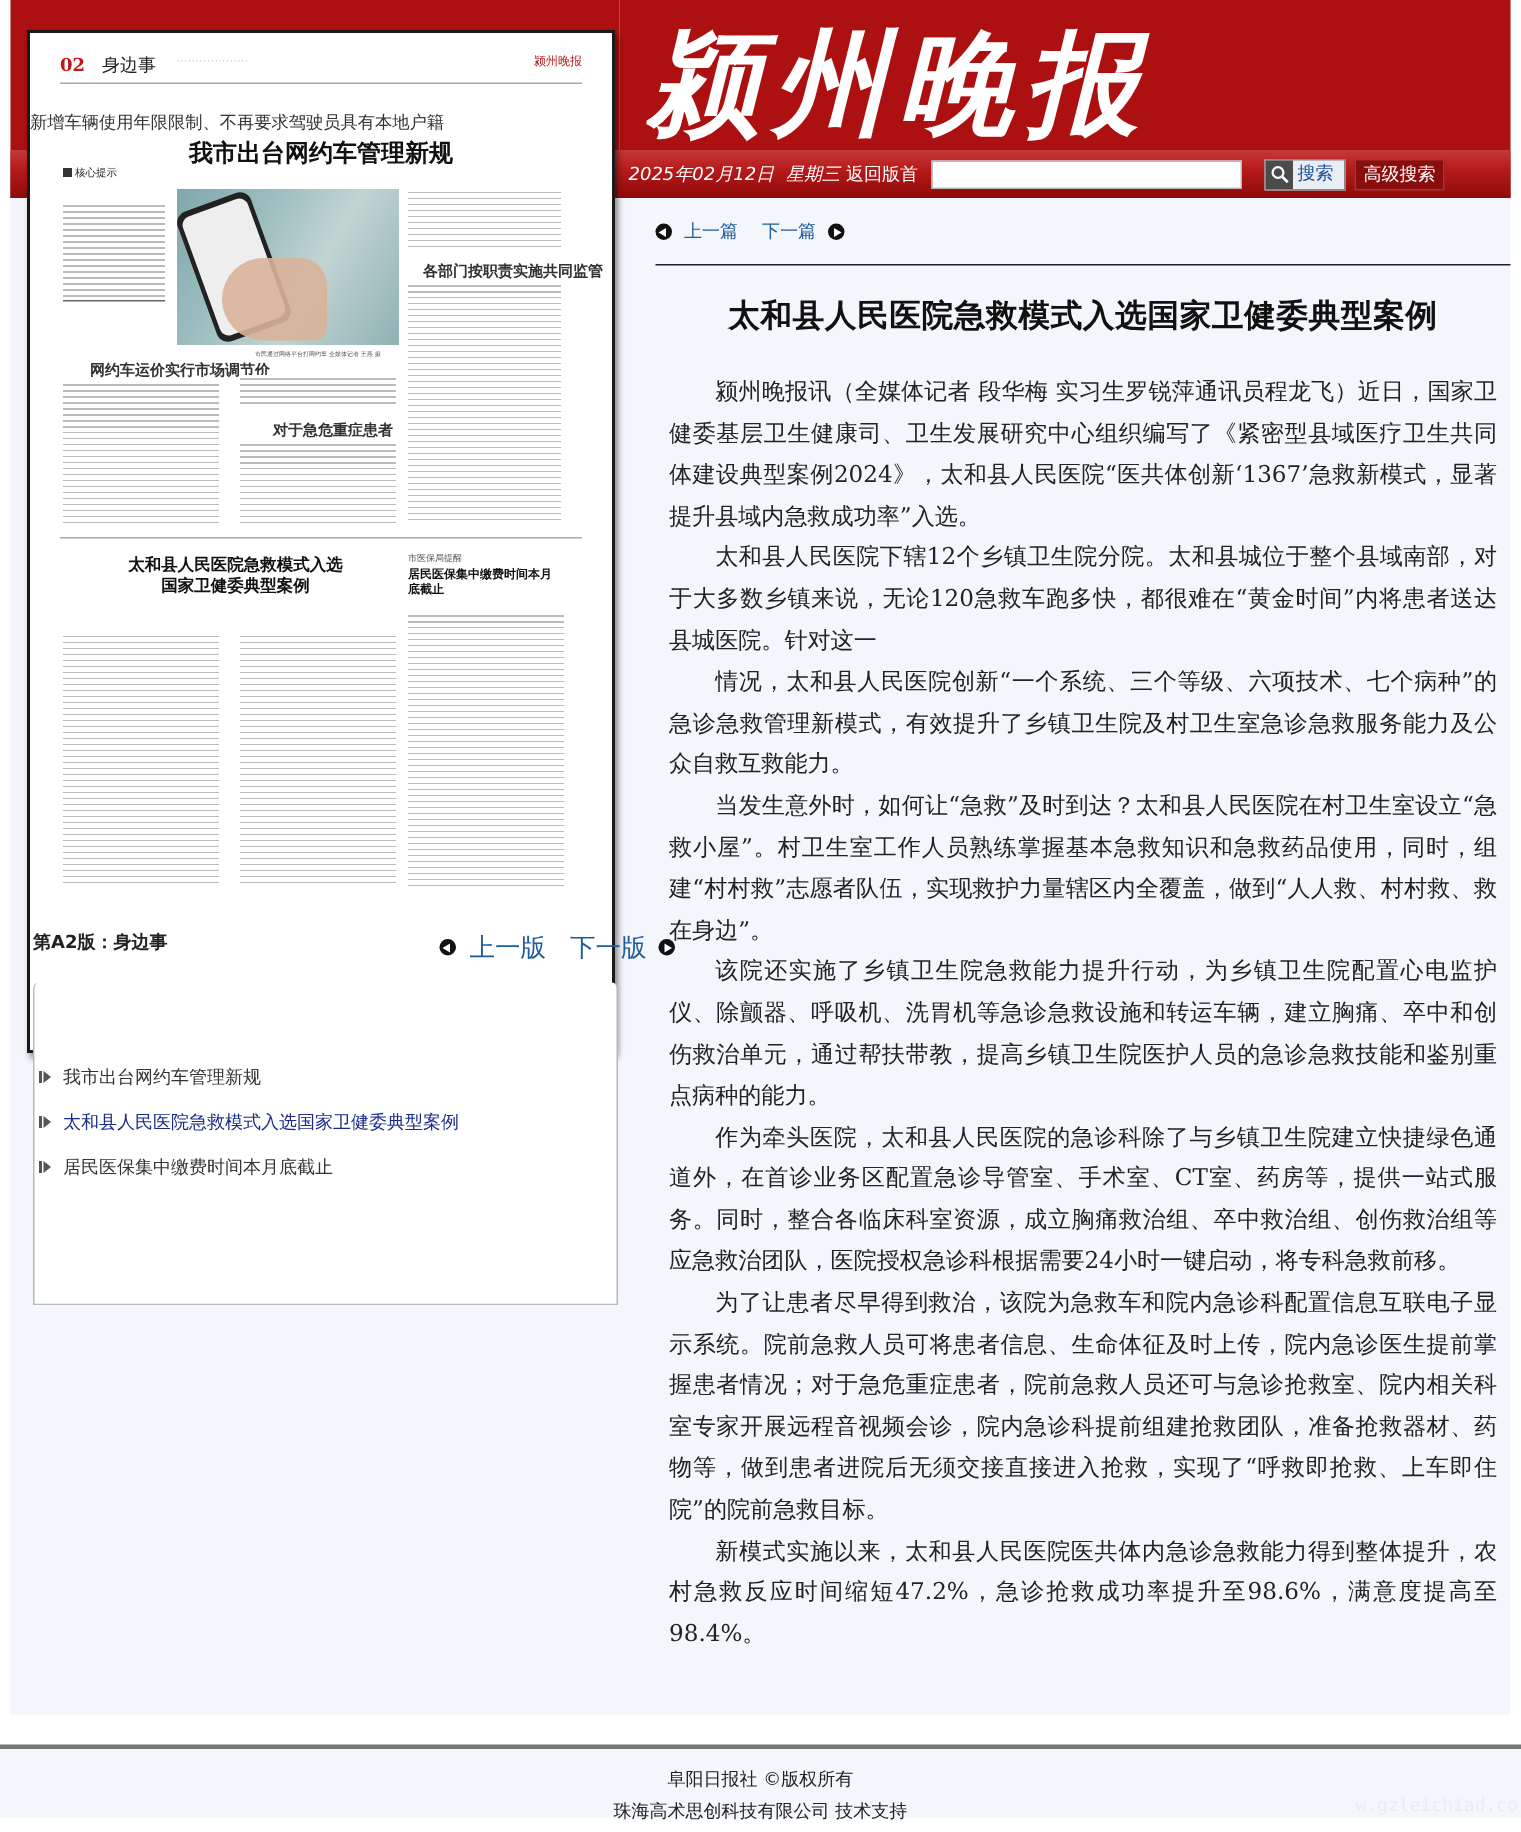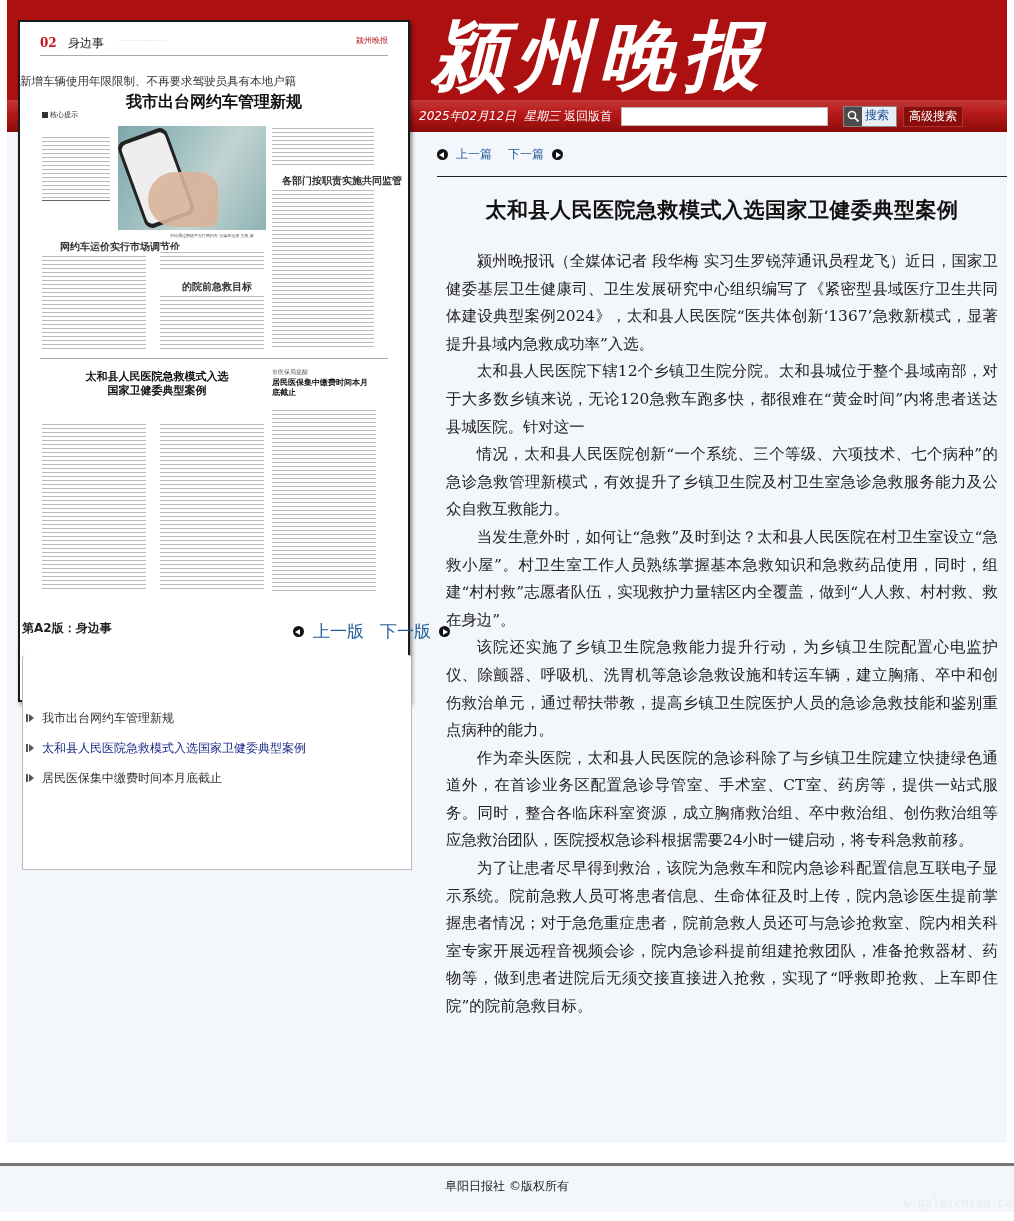--- a/index.html
+++ b/index.html
@@ -142,21 +142,21 @@
   <div class="t-hand"></div>
   <div class="t-cap">市民通过网络平台打网约车  全媒体记者 王燕 摄</div>
 
   <div class="t-col" style="left:252px;top:104px;width:102px;height:40px;"></div>
   <div class="t-h2" style="left:262px;top:152px;">各部门按职责实施共同监管</div>
   <div class="t-col" style="left:252px;top:166px;width:102px;height:160px;"></div>
 
   <div class="t-h2" style="left:40px;top:218px;">网约车运价实行市场调节价</div>
   <div class="t-col" style="left:22px;top:232px;width:104px;height:98px;"></div>
   <div class="t-col" style="left:140px;top:228px;width:104px;height:20px;"></div>
-  <div class="t-h2" style="left:162px;top:258px;">的院前急救目标</div>
+  <div class="t-h2" style="left:162px;top:258px;">对于急危重症患者</div>
   <div class="t-col" style="left:140px;top:272px;width:104px;height:58px;"></div>
 
   <div class="t-rule"></div>
   <div class="t-title2">太和县人民医院急救模式入选国家卫健委典型案例</div>
   <div class="t-kick">市医保局提醒</div>
   <div class="t-title3">居民医保集中缴费时间本月底截止</div>
 
   <div class="t-col" style="left:22px;top:400px;width:104px;height:170px;"></div>
   <div class="t-col" style="left:140px;top:400px;width:104px;height:170px;"></div>
   <div class="t-col" style="left:252px;top:386px;width:104px;height:184px;"></div>
@@ -198,19 +198,21 @@
 <h1 class="art-title">太和县人民医院急救模式入选国家卫健委典型案例</h1>
 
 <div class="art-body">
   <p>颍州晚报讯（全媒体记者 段华梅 实习生罗锐萍通讯员程龙飞）近日，国家卫健委基层卫生健康司、卫生发展研究中心组织编写了《紧密型县域医疗卫生共同体建设典型案例2024》，太和县人民医院“医共体创新‘1367’急救新模式，显著提升县域内急救成功率”入选。</p>
   <p>太和县人民医院下辖12个乡镇卫生院分院。太和县城位于整个县域南部，对于大多数乡镇来说，无论120急救车跑多快，都很难在“黄金时间”内将患者送达县城医院。针对这一</p>
   <p>情况，太和县人民医院创新“一个系统、三个等级、六项技术、七个病种”的急诊急救管理新模式，有效提升了乡镇卫生院及村卫生室急诊急救服务能力及公众自救互救能力。</p>
   <p>当发生意外时，如何让“急救”及时到达？太和县人民医院在村卫生室设立“急救小屋”。村卫生室工作人员熟练掌握基本急救知识和急救药品使用，同时，组建“村村救”志愿者队伍，实现救护力量辖区内全覆盖，做到“人人救、村村救、救在身边”。</p>
   <p>该院还实施了乡镇卫生院急救能力提升行动，为乡镇卫生院配置心电监护仪、除颤器、呼吸机、洗胃机等急诊急救设施和转运车辆，建立胸痛、卒中和创伤救治单元，通过帮扶带教，提高乡镇卫生院医护人员的急诊急救技能和鉴别重点病种的能力。</p>
   <p>作为牵头医院，太和县人民医院的急诊科除了与乡镇卫生院建立快捷绿色通道外，在首诊业务区配置急诊导管室、手术室、CT室、药房等，提供一站式服务。同时，整合各临床科室资源，成立胸痛救治组、卒中救治组、创伤救治组等应急救治团队，医院授权急诊科根据需要24小时一键启动，将专科急救前移。</p>
   <p>为了让患者尽早得到救治，该院为急救车和院内急诊科配置信息互联电子显示系统。院前急救人员可将患者信息、生命体征及时上传，院内急诊医生提前掌握患者情况；对于急危重症患者，院前急救人员还可与急诊抢救室、院内相关科室专家开展远程音视频会诊，院内急诊科提前组建抢救团队，准备抢救器材、药物等，做到患者进院后无须交接直接进入抢救，实现了“呼救即抢救、上车即住院”的院前急救目标。</p>
+  <p>新模式实施以来，太和县人民医院医共体内急诊急救能力得到整体提升，农村急救反应时间缩短47.2%，急诊抢救成功率提升至98.6%，满意度提高至98.4%。</p>
 </div>
 
 <div class="foot-rule"></div>
 <div class="foot">
   <div class="foot-line" style="top:12px;">阜阳日报社  ©版权所有</div>
+  <div class="foot-line" style="top:33px;">珠海高术思创科技有限公司  技术支持</div>
 </div>
 <div class="watermark">w.gzleichiad.co</div>
 
 </body></html>

